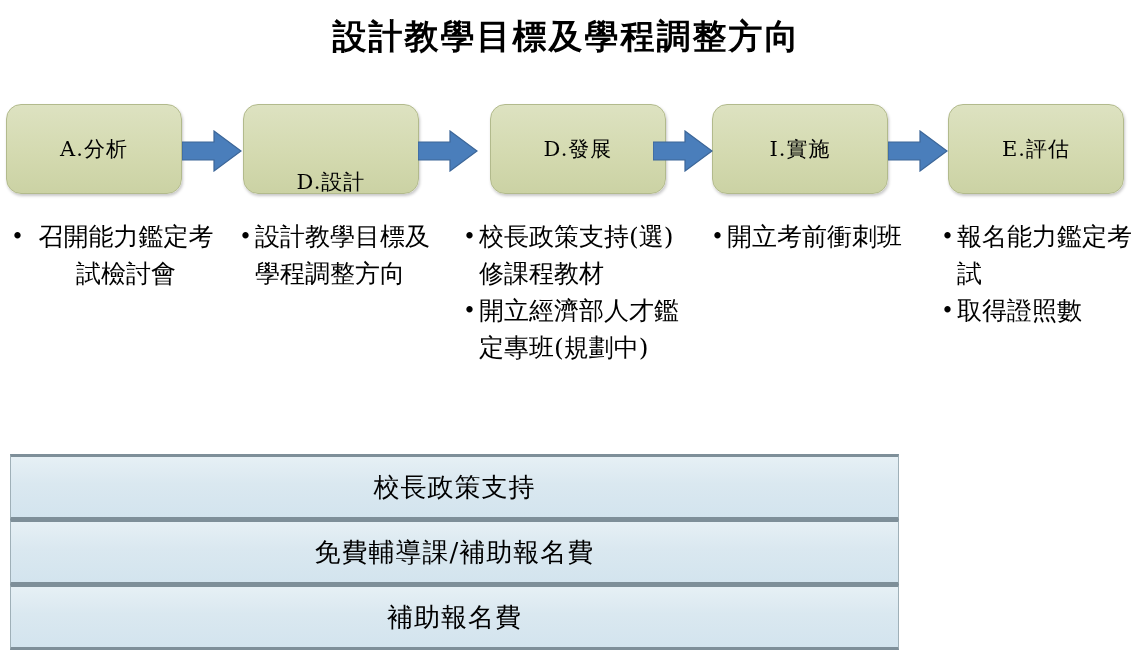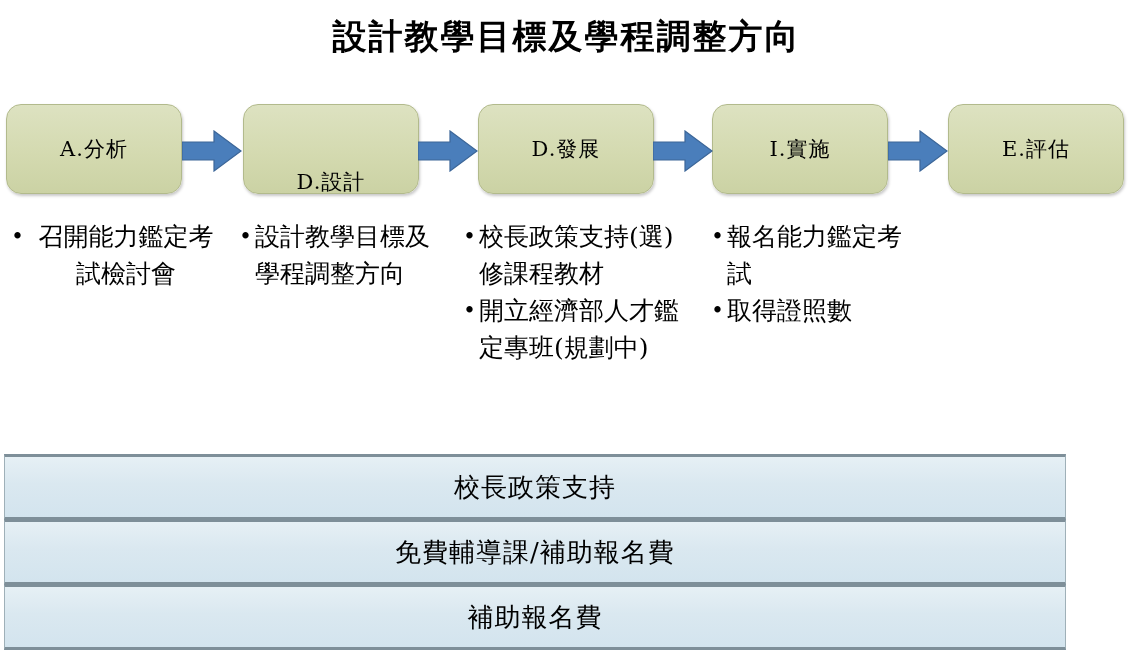--- a/index.html
+++ b/index.html
@@ -54,21 +54,21 @@
   }
   .stage-label {
     font-size: 21px;
     font-weight: normal;
     letter-spacing: 1px;
     white-space: nowrap;
     line-height: 1;
   }
   .stage-box:nth-of-type(1) { left: 6px; }
   .stage-box:nth-of-type(2) { left: 243px; align-items: flex-end; }
-  .stage-box:nth-of-type(3) { left: 478px; }
+  .stage-box:nth-of-type(3) { left: 490px; }
   .stage-box:nth-of-type(4) { left: 712px; }
   .stage-box:nth-of-type(5) { left: 948px; }
 
   
   .flow-arrow {
     position: absolute;
     top: 26px;
     width: 60px;
     height: 42px;
   }
@@ -108,23 +108,23 @@
     position: absolute;
     left: 1px;
     top: 0;
     font-size: 22px;
     line-height: 37px;
   }
 
   
   #support-bars {
     position: absolute;
-    left: 4px;
+    left: 10px;
     top: 454px;
-    width: 1062px;
+    width: 889px;
   }
   .support-bar {
     box-sizing: border-box;
     height: 66px;
     background: linear-gradient(180deg, #e6f0f5 0%, #dae8f0 45%, #d3e4ee 100%);
     border: 1px solid #9fb0b8;
     border-top: 3px solid #7e8f99;
     border-bottom: 3px solid #7e8f99;
     display: flex;
     align-items: center;
@@ -200,20 +200,23 @@
 
   <div class="bullet-col">
     <div class="bullet-item">設計教學目標及學程調整方向</div>
   </div>
 
   <div class="bullet-col">
     <div class="bullet-item">校長政策支持(選)修課程教材</div>
     <div class="bullet-item">開立經濟部人才鑑定專班(規劃中)</div>
   </div>
 
+  <div class="bullet-col">
+    <div class="bullet-item">開立考前衝刺班</div>
+  </div>
 
   <div class="bullet-col">
     <div class="bullet-item">報名能力鑑定考試</div>
     <div class="bullet-item">取得證照數</div>
   </div>
 
 </div>
 
 <div id="support-bars">
 

